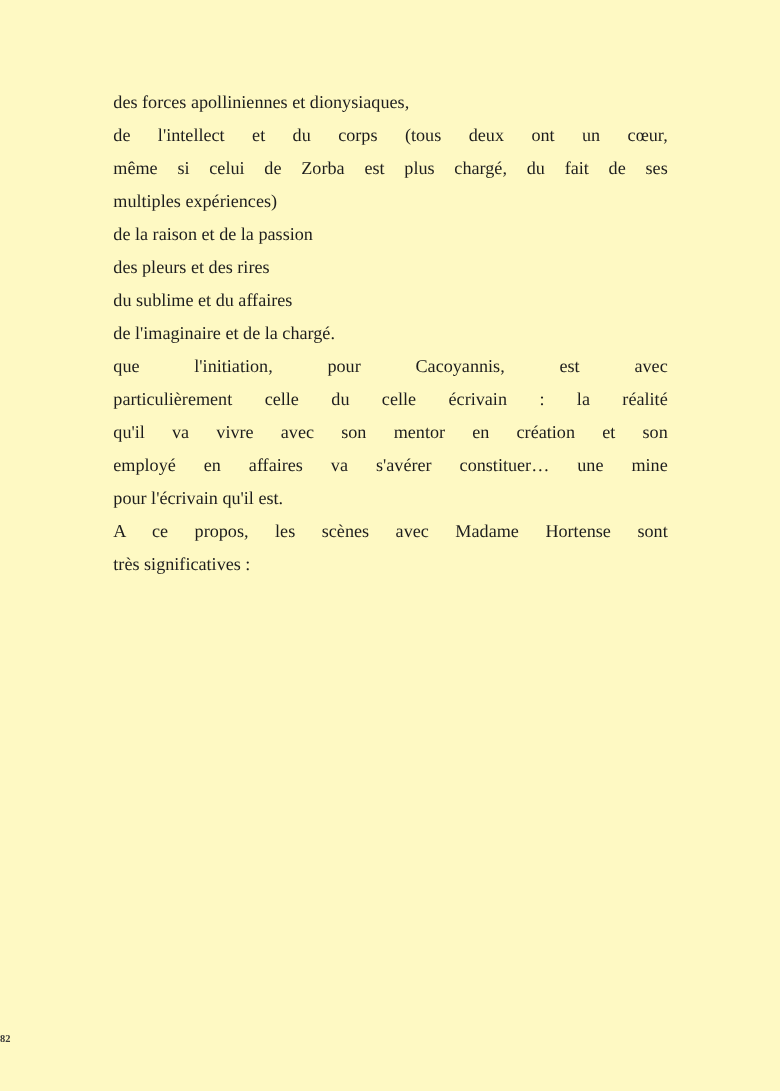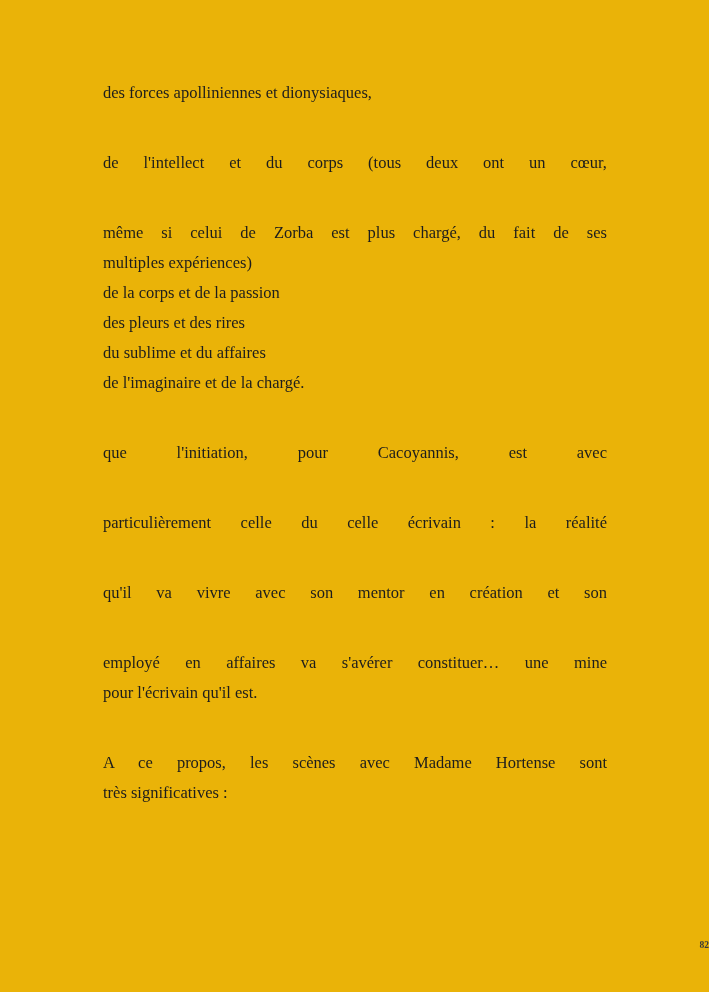--- a/index.html
+++ b/index.html
@@ -13,67 +13,66 @@
     position: relative;
     font-family: "Liberation Serif", serif;
     color: #1a1a1a;
   }
   .page {
     position: absolute;
     left: 0;
     top: 0;
     width: 709px;
     height: 992px;
-    background: #eab308;
+    background: #fef9c3;
     overflow: hidden;
   }
   .text-block {
     position: absolute;
     left: 103px;
     top: 78px;
     width: 504px;
   }
   .line {
     font-size: 16.5px;
     line-height: 30px;
     color: #1d1d1d;
     white-space: pre-wrap;
   }
   
   .just {
     text-align: justify;
     text-align-last: justify;
-    margin-top: 40px;
   }
   .plain {
     text-align: left;
   }
   .folio {
     position: absolute;
     left: 0;
     top: 940px;
     width: 709px;
-    text-align: right;
+    text-align: left;
     font-size: 9.5px;
     color: #3a3a3a;
     font-family: "Liberation Serif", serif;
     font-weight: bold;
   }
 </style>
 </head>
 <body>
 
 <div class="page">
 
   <div class="text-block">
     <div class="line plain">des forces apolliniennes et dionysiaques,</div>
     <div class="line just">de l'intellect et du corps (tous deux ont un cœur,</div>
     <div class="line just">même si celui de Zorba est plus chargé, du fait de ses</div>
     <div class="line plain">multiples expériences)</div>
-    <div class="line plain">de la corps et de la passion</div>
+    <div class="line plain">de la raison et de la passion</div>
     <div class="line plain">des pleurs et des rires</div>
     <div class="line plain">du sublime et du affaires</div>
     <div class="line plain">de l'imaginaire et de la chargé.</div>
     <div class="line just">que l'initiation, pour Cacoyannis, est avec</div>
     <div class="line just">particulièrement celle du celle écrivain : la réalité</div>
     <div class="line just">qu'il va vivre avec son mentor en création et son</div>
     <div class="line just">employé en affaires va s'avérer constituer… une mine</div>
     <div class="line plain">pour l'écrivain qu'il est.</div>
     <div class="line just">A ce propos, les scènes avec Madame Hortense sont</div>
     <div class="line plain">très significatives :</div>

